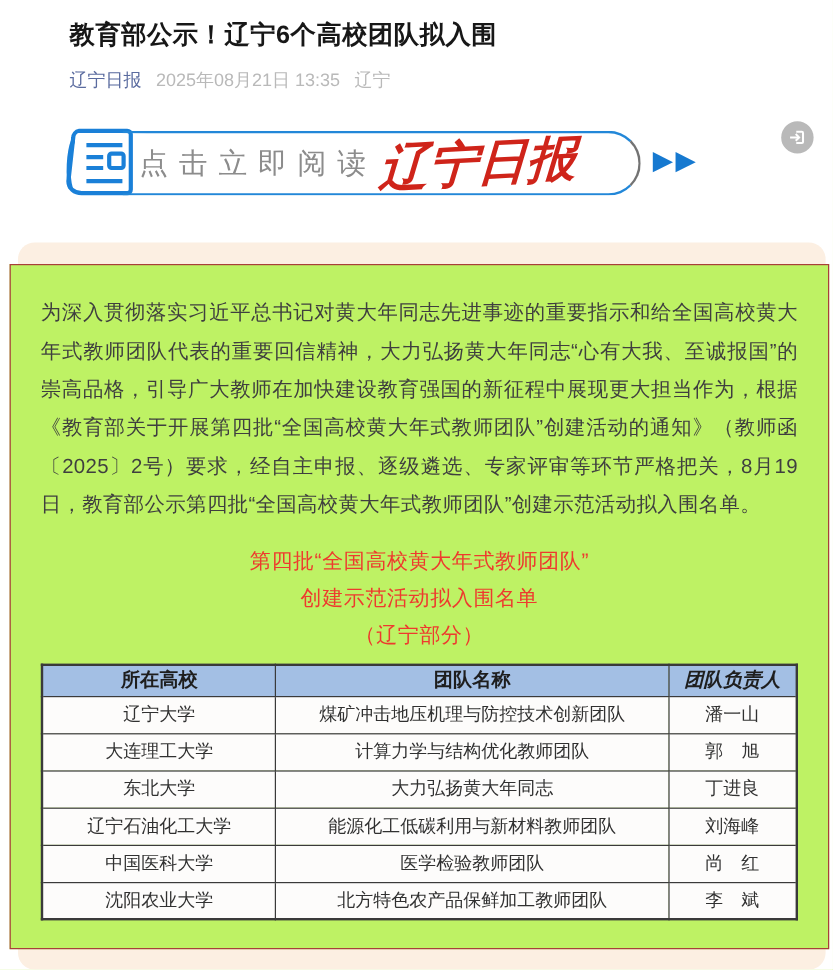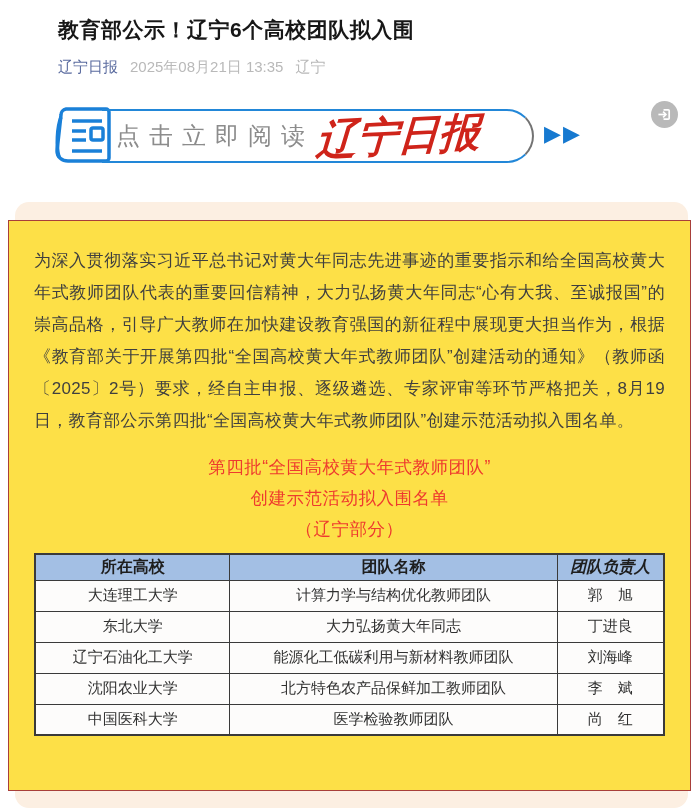--- a/index.html
+++ b/index.html
@@ -54,21 +54,21 @@
     align-items: center; justify-content: center; cursor: pointer;
   }
 
   
   .pink-card {
     position: absolute; left: 15px; right: 6px; top: 202px; bottom: 0;
     background: #fcefe2; border-radius: 14px 14px 14px 14px;
   }
   .red-box {
     position: absolute; left: -7px; right: -3px; top: 18px; bottom: 17px;
-    border: 1px solid #a83f3a; background: #fde047;
+    border: 1px solid #a83f3a; background: #bef264;
     padding: 24px 25px 28px;
   }
   .body-text {
     font-size: 17px; line-height: 32px; color: #3f3f3f; text-align: justify;
     letter-spacing: 0.3px;
   }
   .red-heading {
     margin-top: 15px; text-align: center; color: #ee3a2e;
     font-size: 17.5px; line-height: 31px; letter-spacing: 0.5px;
   }
@@ -140,40 +140,45 @@
     <table class="team-table">
       <thead>
         <tr>
           <th class="col-school">所在高校</th>
           <th class="col-team">团队名称</th>
           <th class="col-leader">团队负责人</th>
         </tr>
       </thead>
       <tbody>
         <tr>
+          <td>辽宁大学</td>
+          <td>煤矿冲击地压机理与防控技术创新团队</td>
+          <td>潘一山</td>
+        </tr>
+        <tr>
           <td>大连理工大学</td>
           <td>计算力学与结构优化教师团队</td>
           <td>郭　旭</td>
         </tr>
         <tr>
           <td>东北大学</td>
           <td>大力弘扬黄大年同志</td>
           <td>丁进良</td>
         </tr>
         <tr>
           <td>辽宁石油化工大学</td>
           <td>能源化工低碳利用与新材料教师团队</td>
           <td>刘海峰</td>
         </tr>
         <tr>
+          <td>中国医科大学</td>
+          <td>医学检验教师团队</td>
+          <td>尚　红</td>
+        </tr>
+        <tr>
           <td>沈阳农业大学</td>
           <td>北方特色农产品保鲜加工教师团队</td>
           <td>李　斌</td>
-        </tr>
-        <tr>
-          <td>中国医科大学</td>
-          <td>医学检验教师团队</td>
-          <td>尚　红</td>
         </tr>
       </tbody>
     </table>
   </div>
 </div>
 
 </body></html>

